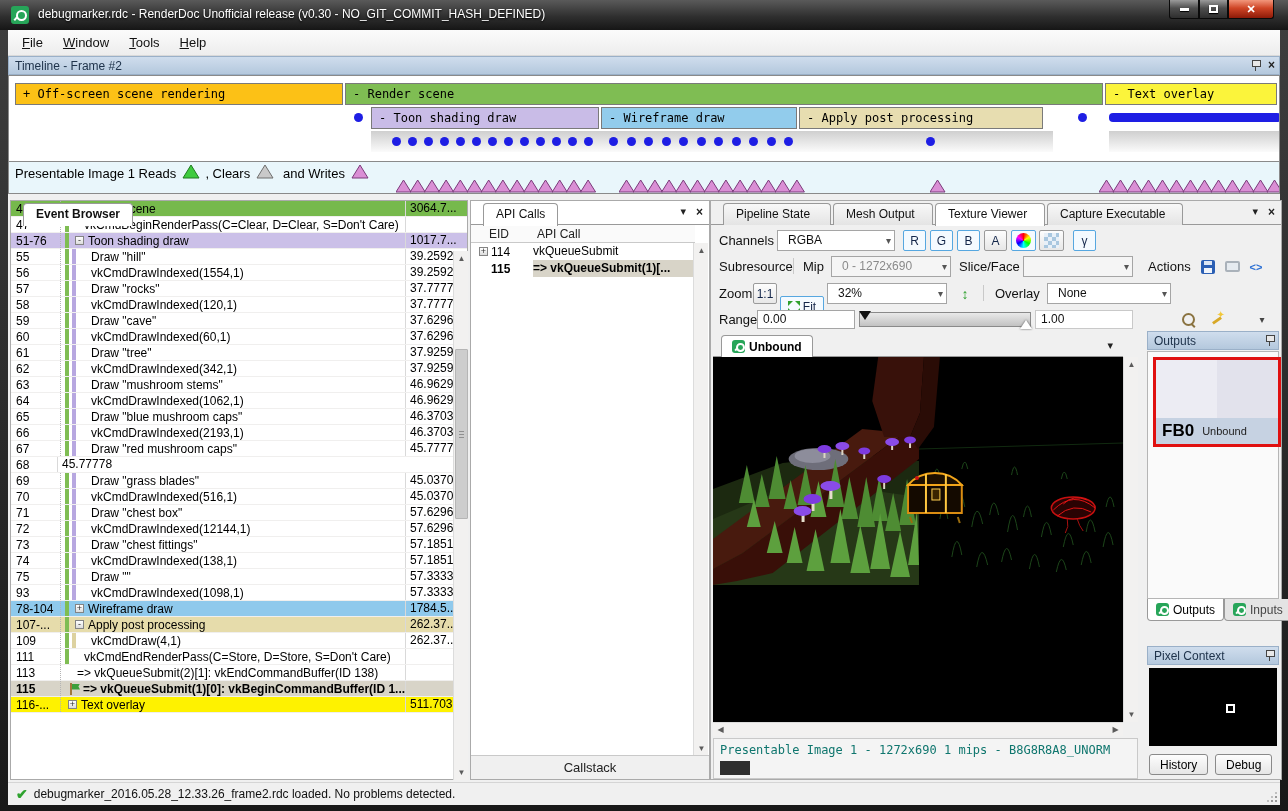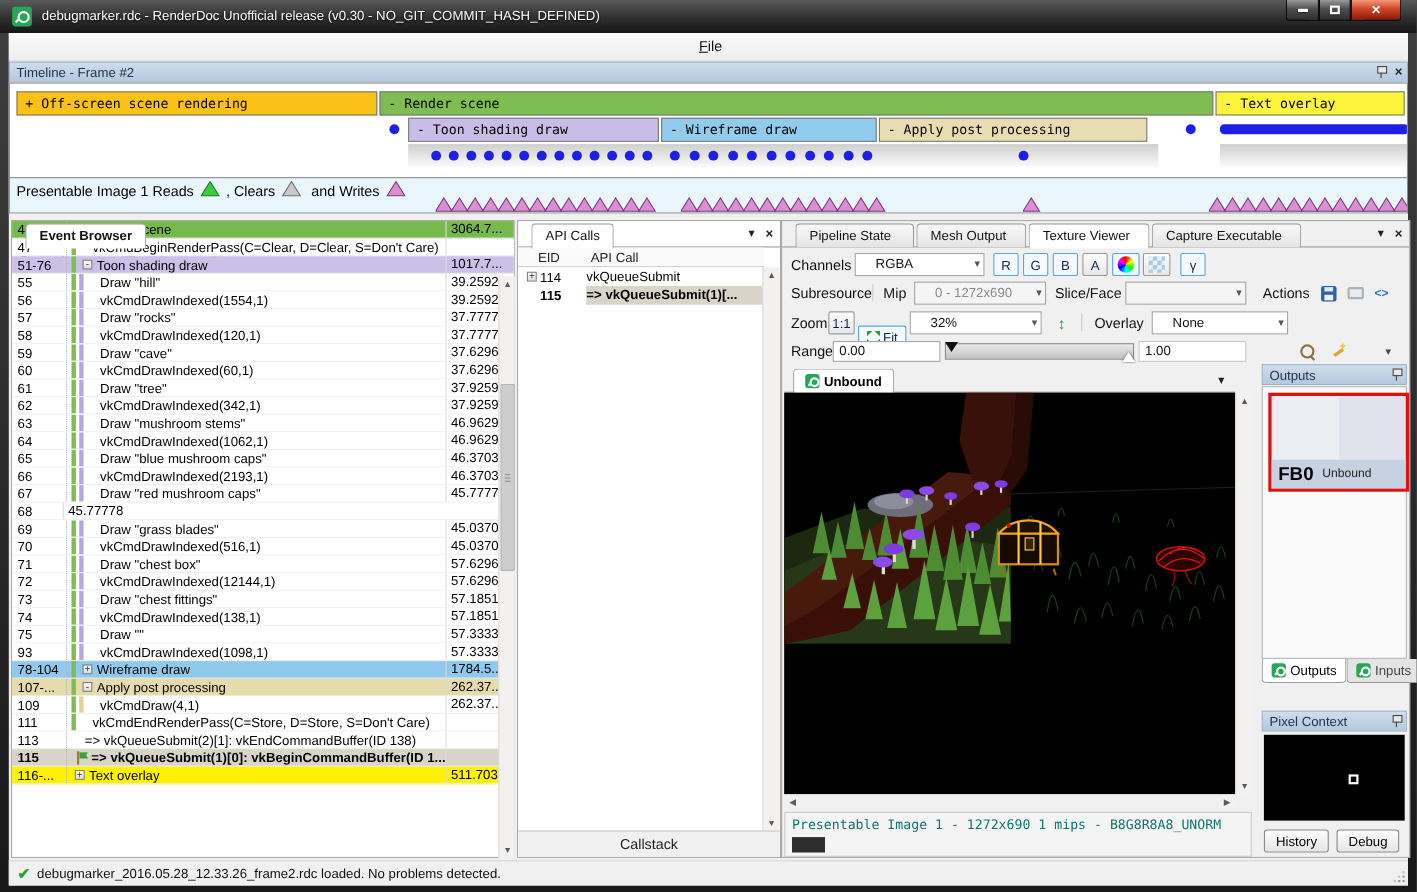--- a/index.html
+++ b/index.html
@@ -14,21 +14,21 @@
   #title-text{position:absolute;left:38px;top:7px;font-size:12px;color:#fff;text-shadow:0 1px 2px #000;white-space:nowrap;}
   #winbtns{position:absolute;right:14px;top:0;display:flex;}
   .wbtn{height:19px;border:1px solid #0a0a0a;border-top:none;background:linear-gradient(#9a9a9a,#4e4e4e 45%,#2e2e2e);color:#fff;display:flex;align-items:center;justify-content:center;font-size:11px;}
   .wbtn.min{width:30px;border-radius:0 0 0 3px;}
   .wbtn.max{width:29px;}
   .wbtn.close{width:46px;border-radius:0 0 3px 0;background:linear-gradient(#f2977c,#cf4526 45%,#8d1a08);font-weight:bold;}
   .glyph-min{display:block;width:9px;height:3px;background:#fff;box-shadow:0 1px 1px #000;}
   .glyph-max{display:block;width:9px;height:8px;border:2px solid #fff;box-shadow:0 1px 1px #000;}
   
   #client{position:absolute;left:8px;top:30px;width:1272px;height:775px;background:#f0f0f0;}
-  #menubar{position:absolute;left:0;top:0;width:100%;height:26px;background:linear-gradient(#fbfbfb,#ededed);border-bottom:1px solid #d9d9d9;display:flex;align-items:center;padding-left:4px;flex-direction:column;}
+  #menubar{position:absolute;left:0;top:0;width:100%;height:26px;background:linear-gradient(#fbfbfb,#ededed);border-bottom:1px solid #d9d9d9;display:flex;align-items:center;padding-left:4px;}
   .menu-item{padding:4px 10px;font-size:13px;color:#111;}
   
   #timeline{position:absolute;left:0;top:26px;width:1272px;height:138px;}
   .dockhdr{position:absolute;left:0;top:0;width:100%;height:19px;background:linear-gradient(#cfdded,#b4c8dd);border:1px solid #9ab0c8;font-size:12px;color:#20344c;padding:2px 6px;}
   .dockhdr .hbtns{position:absolute;right:4px;top:1px;display:flex;gap:8px;color:#333;font-size:12px;}
   .pin{position:relative;width:9px;height:14px;display:inline-block;}
   .pin::before{content:"";position:absolute;left:1px;top:2px;width:7px;height:5px;border:1px solid #444;background:#e8e8e8;}
   .pin::after{content:"";position:absolute;left:4px;top:8px;width:1px;height:5px;background:#444;}
   .xbtn{font-weight:bold;color:#222;line-height:14px;}
   #tl-body{position:absolute;left:0;top:19px;width:1272px;height:119px;background:#fff;border:1px solid #8a8a8a;overflow:hidden;}
@@ -96,21 +96,21 @@
   #api-colhdr{position:absolute;left:0;top:24px;width:224px;height:18px;background:#fafafa;border-bottom:1px solid #c9c9c9;display:flex;font-size:12px;color:#222;}
   #api-rows{position:absolute;left:0;top:42px;width:224px;}
   .arow{display:flex;height:17px;font-size:12px;align-items:center;background:#fff;}
   .api-eid{width:62px;flex:none;display:flex;align-items:center;padding-left:4px;height:100%;}
   .api-call{flex:1;height:100%;line-height:16px;white-space:nowrap;overflow:hidden;}
   #api-footer{position:absolute;left:0;bottom:0;width:100%;height:24px;background:#f0f0f0;border-top:1px solid #c9c9c9;text-align:center;font-size:13px;color:#222;padding-top:4px;}
   
   #rightpanel{left:702px;width:572px;background:#f0f0f0;border:1px solid #aaa;}
   .tv-row{position:absolute;left:0;width:100%;height:27px;}
   .tv-lbl{position:absolute;top:6px;font-size:13px;color:#111;white-space:nowrap;}
-  .sel{position:absolute;top:3px;height:21px;background:#fff;border:1px solid #a5a5a5;font-size:12px;line-height:19px;padding:0 16px 0 18px;color:#111;white-space:nowrap;overflow:hidden;}
+  .sel{position:absolute;top:3px;height:21px;background:#fff;border:1px solid #a5a5a5;font-size:12px;line-height:19px;padding:0 16px 0 10px;color:#111;white-space:nowrap;overflow:hidden;}
   .sel::after{content:"▾";position:absolute;right:3px;top:0;font-size:10px;color:#555;}
   .sel.dim{color:#8a8a8a;background:#f5f5f5;}
   .tvbtn{position:absolute;top:3px;height:21px;border:1px solid #9a9a9a;background:linear-gradient(#fdfdfd,#e7e7e7);border-radius:2px;font-size:12px;display:flex;align-items:center;justify-content:center;color:#13264a;}
   .tvbtn.on{border:1px solid #56a7e0;background:#f4faff;}
   .wheel{width:15px;height:15px;border-radius:50%;background:conic-gradient(#f00,#ff0,#0f0,#0ff,#00f,#f0f,#f00);}
   .checker{width:15px;height:15px;background-image:linear-gradient(45deg,#a9c7df 25%,transparent 25%,transparent 75%,#a9c7df 75%),linear-gradient(45deg,#a9c7df 25%,transparent 25%,transparent 75%,#a9c7df 75%);background-size:8px 8px;background-position:0 0,4px 4px;background-color:#e8f0f8;}
   .fitarrows{width:12px;height:12px;margin-right:3px;}
   .icobtn{position:absolute;top:4px;width:20px;height:19px;display:flex;align-items:center;justify-content:center;}
   .floppy{width:14px;height:14px;background:#2b5fb4;border-radius:2px;position:relative;}
   .floppy::before{content:"";position:absolute;left:3px;top:1px;width:8px;height:4px;background:#dce6f4;}

